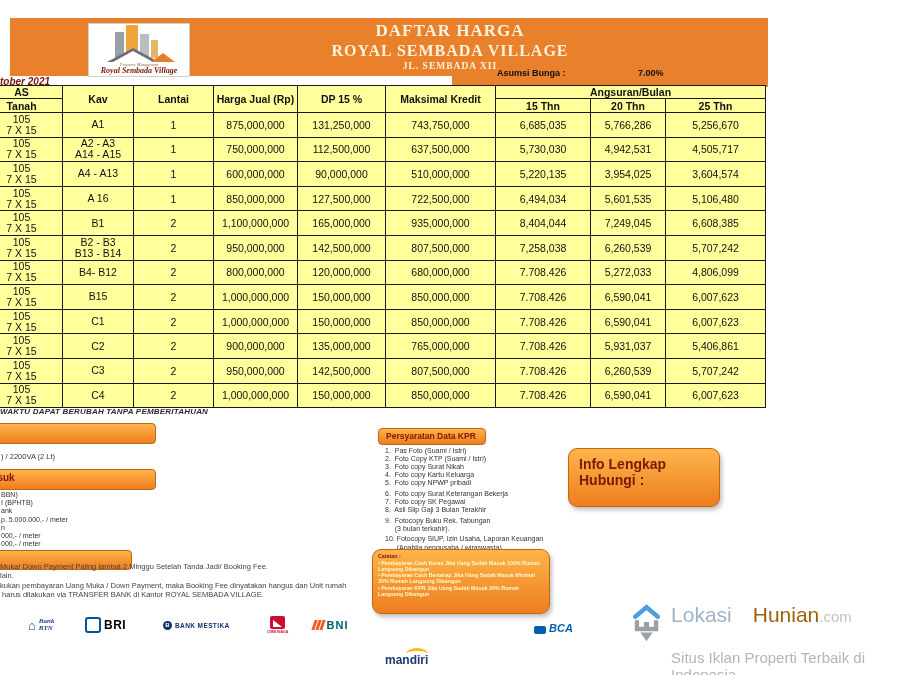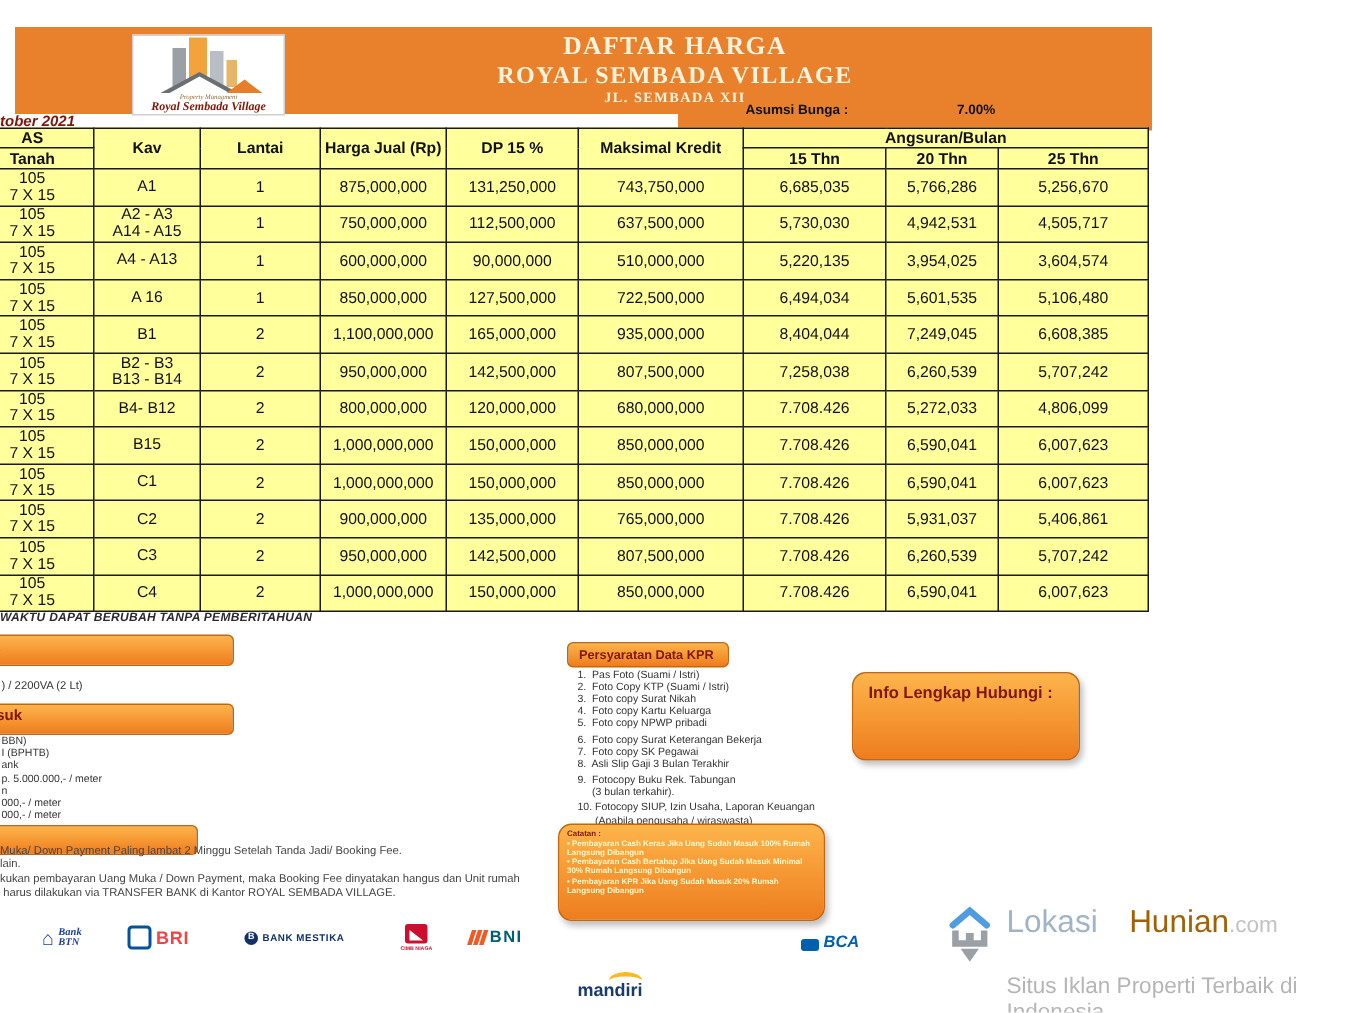--- a/index.html
+++ b/index.html
@@ -49,35 +49,35 @@
   .litems{position:absolute;left:1px;top:491px;font-size:7px;color:#333;}
   .litems .list-line{line-height:8.2px;white-space:pre;}
   .bookfee{position:absolute;left:0px;top:562px;font-size:7.5px;color:#444;}
   .bookfee .list-line{line-height:9.4px;white-space:pre;}
   
   .req-title{left:378px;top:428px;width:99px;height:13px;font-size:8.5px;padding:2px 0 0 7px;}
   .req-list{position:absolute;left:385px;top:447px;font-size:7px;color:#333;}
   .req-list .req-line{line-height:8.1px;white-space:pre;}
   .req-list .req-line:nth-child(6),.req-list .req-line:nth-child(9),.req-list .req-line:nth-child(11){margin-top:2.5px;}
   
-  .info-box{left:568px;top:448px;width:140px;height:50px;border-radius:9px;font-size:11px;padding:7px 0 0 10px;
+  .info-box{left:568px;top:448px;width:140px;height:50px;border-radius:9px;font-size:14px;padding:7px 0 0 10px;
             box-shadow:2px 3px 4px rgba(0,0,0,.25);}
   .cat-box{left:372px;top:549px;width:166px;height:57px;border-radius:9px;box-shadow:2px 3px 4px rgba(0,0,0,.25);
            padding:3px 5px;color:#FFFDE7;font-size:5.3px;font-weight:bold;}
   .cat-title{line-height:6.5px;color:#7E1708;}
   .cat-box .cat-line{line-height:6.3px;color:#FFF9C9;}
   .cat-box .cat-line::before{content:"• ";}
   
   .bank{position:absolute;top:616px;display:flex;align-items:center;gap:3px;height:18px;}
   .bank-btn{left:28px;color:#1b3f94;}
   .btn-icon{font-size:13px;line-height:13px;}
   .btn-text{display:flex;flex-direction:column;font-style:italic;font-weight:bold;font-size:7px;line-height:7px;font-family:"Liberation Serif",serif;}
   .bank-bri{left:85px;}
   .bri-mark{width:12px;height:12px;border:2.5px solid #00529c;border-radius:3px;display:inline-block;}
-  .bri-text{font-size:12px;font-weight:bold;color:#ef4444;letter-spacing:.5px;}
+  .bri-text{font-size:12px;font-weight:bold;color:#000000;letter-spacing:.5px;}
   .bank-mestika{left:163px;}
   .mes-dot{width:9px;height:9px;border-radius:50%;background:#10316b;display:inline-block;color:#fff;font-size:6px;line-height:9px;text-align:center;font-weight:bold;}
   .mes-text{font-size:6.5px;font-weight:bold;color:#10316b;letter-spacing:.4px;}
   .bank-cimb{left:267px;flex-direction:column;gap:1px;}
   .cimb-sq{width:15px;height:13px;background:#cc0f2f;border-radius:2px;position:relative;}
   .cimb-sq::after{content:"";position:absolute;left:3px;bottom:2px;border-left:9px solid #ffffff;border-top:7px solid transparent;}
   .cimb-label{font-size:3.5px;color:#cc0f2f;font-weight:bold;}
   .bank-bni{left:313px;}
   .bni-bars{display:flex;gap:1.5px;transform:skewX(-18deg);}
   .bni-bars i{width:2.5px;height:10px;background:#f15a22;display:block;}

